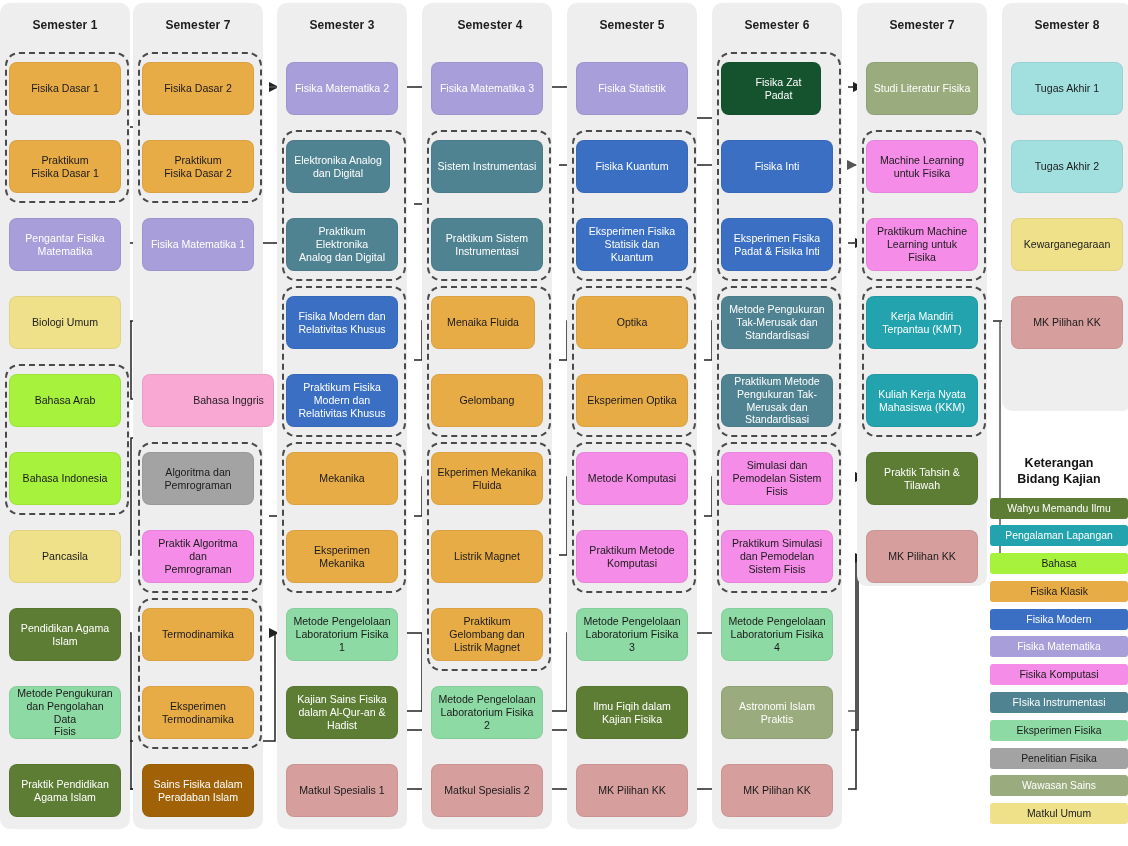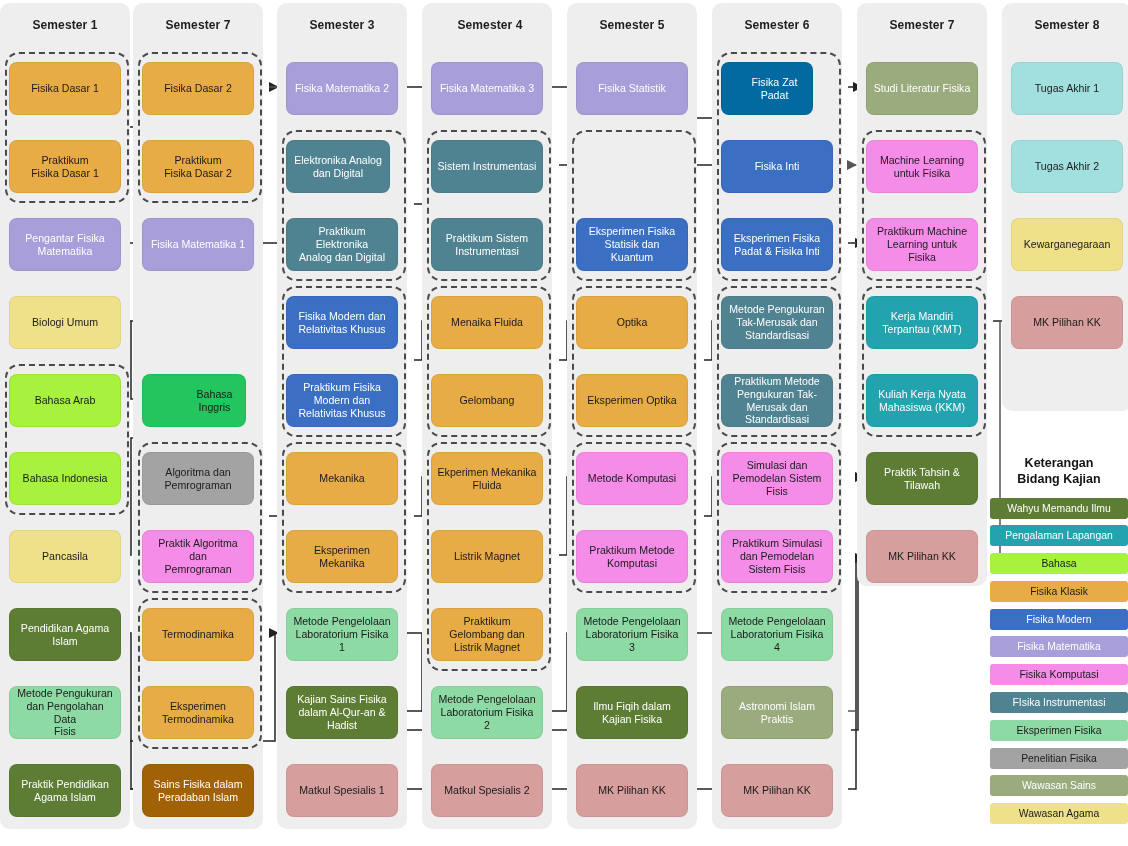--- a/index.html
+++ b/index.html
@@ -217,21 +217,21 @@
         <div class="legend-row" style="background: rgb(142, 218, 164); color: rgb(27, 27, 27);">
           <span>Eksperimen Fisika</span>
         </div>
         <div class="legend-row" style="background: #a3a3a3; color: rgb(27, 27, 27);">
           <span>Penelitian Fisika</span>
         </div>
         <div class="legend-row" style="background: rgb(154, 171, 125); color: rgb(255, 255, 255);">
           <span>Wawasan Sains</span>
         </div>
         <div class="legend-row" style="background: rgb(239, 225, 138); color: rgb(27, 27, 27);">
-          <span>Wawasan Agama</span>
+          <span>Matkul Umum</span>
         </div>
       </div>
   </div>
 
 <div class="sem-panel" style="left: 0px; top: 3px; width: 130px; height: 826px;"></div>
     <div class="sem-title" style="left: 0px; top: 18px; width: 130px;">Semester 1</div>
     <div class="group" style="left: 5px; top: 52px; width: 124px; height: 151px;"></div>
     <div class="group" style="left: 5px; top: 364px; width: 124px; height: 151px;"></div>
     <div class="course lt" style="left: 9px; top: 62px; width: 112px; height: 53px; background: rgb(232, 172, 71);">
       <span>Fisika Dasar 1</span>
@@ -270,21 +270,21 @@
     <div class="group" style="left: 138px; top: 598px; width: 124px; height: 151px;"></div>
     <div class="course lt" style="left: 142px; top: 62px; width: 112px; height: 53px; background: rgb(232, 172, 71);">
       <span>Fisika Dasar 2</span>
     </div>
     <div class="course lt" style="left: 142px; top: 140px; width: 112px; height: 53px; background: rgb(232, 172, 71);">
       <span>Praktikum<br>Fisika Dasar 2</span>
     </div>
     <div class="course dk" style="left: 142px; top: 218px; width: 112px; height: 53px; background: rgb(168, 158, 217);">
       <span>Fisika Matematika 1</span>
     </div>
-    <div class="course lt" style="left: 142px; top: 374px; width: 104px; height: 53px; background: #22c55e; padding-left: 46px;">
+    <div class="course lt" style="left: 142px; top: 374px; width: 132px; height: 53px; background: #f9a8d4; padding-left: 46px;">
       <span>Bahasa Inggris</span>
     </div>
     <div class="course lt" style="left: 142px; top: 452px; width: 112px; height: 53px; background: #a3a3a3;">
       <span>Algoritma dan<br>Pemrograman</span>
     </div>
     <div class="course lt" style="left: 142px; top: 530px; width: 112px; height: 53px; background: rgb(245, 140, 232);">
       <span>Praktik Algoritma dan<br>Pemrograman</span>
     </div>
     <div class="course lt" style="left: 142px; top: 608px; width: 112px; height: 53px; background: rgb(232, 172, 71);">
       <span>Termodinamika</span>
@@ -337,21 +337,21 @@
     <div class="group" style="left: 427px; top: 442px; width: 124px; height: 229px;"></div>
     <div class="course dk" style="left: 431px; top: 62px; width: 112px; height: 53px; background: rgb(168, 158, 217);">
       <span>Fisika Matematika 3</span>
     </div>
     <div class="course dk" style="left: 431px; top: 218px; width: 112px; height: 53px; background: rgb(79, 131, 145);">
       <span>Praktikum Sistem<br>Instrumentasi</span>
     </div>
     <div class="course dk" style="left: 431px; top: 140px; width: 112px; height: 53px; background: rgb(79, 131, 145);">
       <span>Sistem Instrumentasi</span>
     </div>
-    <div class="course lt" style="left: 431px; top: 296px; width: 112px; height: 53px; background: rgb(232, 172, 71);">
+    <div class="course lt" style="left: 431px; top: 296px; width: 104px; height: 53px; background: rgb(232, 172, 71);">
       <span>Menaika Fluida</span>
     </div>
     <div class="course lt" style="left: 431px; top: 374px; width: 112px; height: 53px; background: rgb(232, 172, 71);">
       <span>Gelombang</span>
     </div>
     <div class="course lt" style="left: 431px; top: 452px; width: 112px; height: 53px; background: rgb(232, 172, 71);">
       <span>Ekperimen Mekanika<br>Fluida</span>
     </div>
     <div class="course lt" style="left: 431px; top: 530px; width: 112px; height: 53px; background: rgb(232, 172, 71);">
       <span>Listrik Magnet</span>
@@ -366,20 +366,23 @@
       <span>Matkul Spesialis 2</span>
     </div>
     <div class="sem-panel" style="left: 567px; top: 3px; width: 130px; height: 826px;"></div>
     <div class="sem-title" style="left: 567px; top: 18px; width: 130px;">Semester 5</div>
     <div class="group" style="left: 572px; top: 130px; width: 124px; height: 151px;"></div>
     <div class="group" style="left: 572px; top: 286px; width: 124px; height: 151px;"></div>
     <div class="group" style="left: 572px; top: 442px; width: 124px; height: 151px;"></div>
     <div class="course dk" style="left: 576px; top: 62px; width: 112px; height: 53px; background: rgb(168, 158, 217); justify-content: center;">
       <span>Fisika Statistik</span>
     </div>
+    <div class="course dk" style="left: 576px; top: 140px; width: 112px; height: 53px; background: rgb(58, 111, 196);">
+      <span>Fisika Kuantum</span>
+    </div>
     <div class="course dk" style="left: 576px; top: 218px; width: 112px; height: 53px; background: rgb(58, 111, 196);">
       <span>Eksperimen Fisika<br>Statisik dan Kuantum</span>
     </div>
     <div class="course lt" style="left: 576px; top: 296px; width: 112px; height: 53px; background: rgb(232, 172, 71);">
       <span>Optika</span>
     </div>
     <div class="course lt" style="left: 576px; top: 374px; width: 112px; height: 53px; background: rgb(232, 172, 71);">
       <span>Eksperimen Optika</span>
     </div>
     <div class="course lt" style="left: 576px; top: 452px; width: 112px; height: 53px; background: rgb(245, 140, 232);">
@@ -395,21 +398,21 @@
       <span>Ilmu Fiqih dalam<br>Kajian Fisika</span>
     </div>
     <div class="course lt" style="left: 576px; top: 764px; width: 112px; height: 53px; background: rgb(215, 158, 158);">
       <span>MK Pilihan KK</span>
     </div>
     <div class="sem-panel" style="left: 712px; top: 3px; width: 130px; height: 826px;"></div>
     <div class="sem-title" style="left: 712px; top: 18px; width: 130px;">Semester 6</div>
     <div class="group" style="left: 717px; top: 52px; width: 124px; height: 229px;"></div>
     <div class="group" style="left: 717px; top: 286px; width: 124px; height: 151px;"></div>
     <div class="group" style="left: 717px; top: 442px; width: 124px; height: 151px;"></div>
-    <div class="course dk" style="left: 721px; top: 62px; width: 92px; height: 53px; background: #0369a1; padding-left: 20px;">
+    <div class="course dk" style="left: 721px; top: 62px; width: 100px; height: 53px; background: #14532d; padding-left: 20px;">
       <span>Fisika Zat Padat</span>
     </div>
     <div class="course dk" style="left: 721px; top: 140px; width: 112px; height: 53px; background: rgb(58, 111, 196);">
       <span>Fisika Inti</span>
     </div>
     <div class="course dk" style="left: 721px; top: 218px; width: 112px; height: 53px; background: rgb(58, 111, 196);">
       <span>Eksperimen Fisika<br>Padat &amp; Fisika Inti</span>
     </div>
     <div class="course dk" style="left: 721px; top: 296px; width: 112px; height: 53px; background: rgb(79, 131, 145);">
       <span>Metode Pengukuran<br>Tak-Merusak dan<br>Standardisasi</span>

